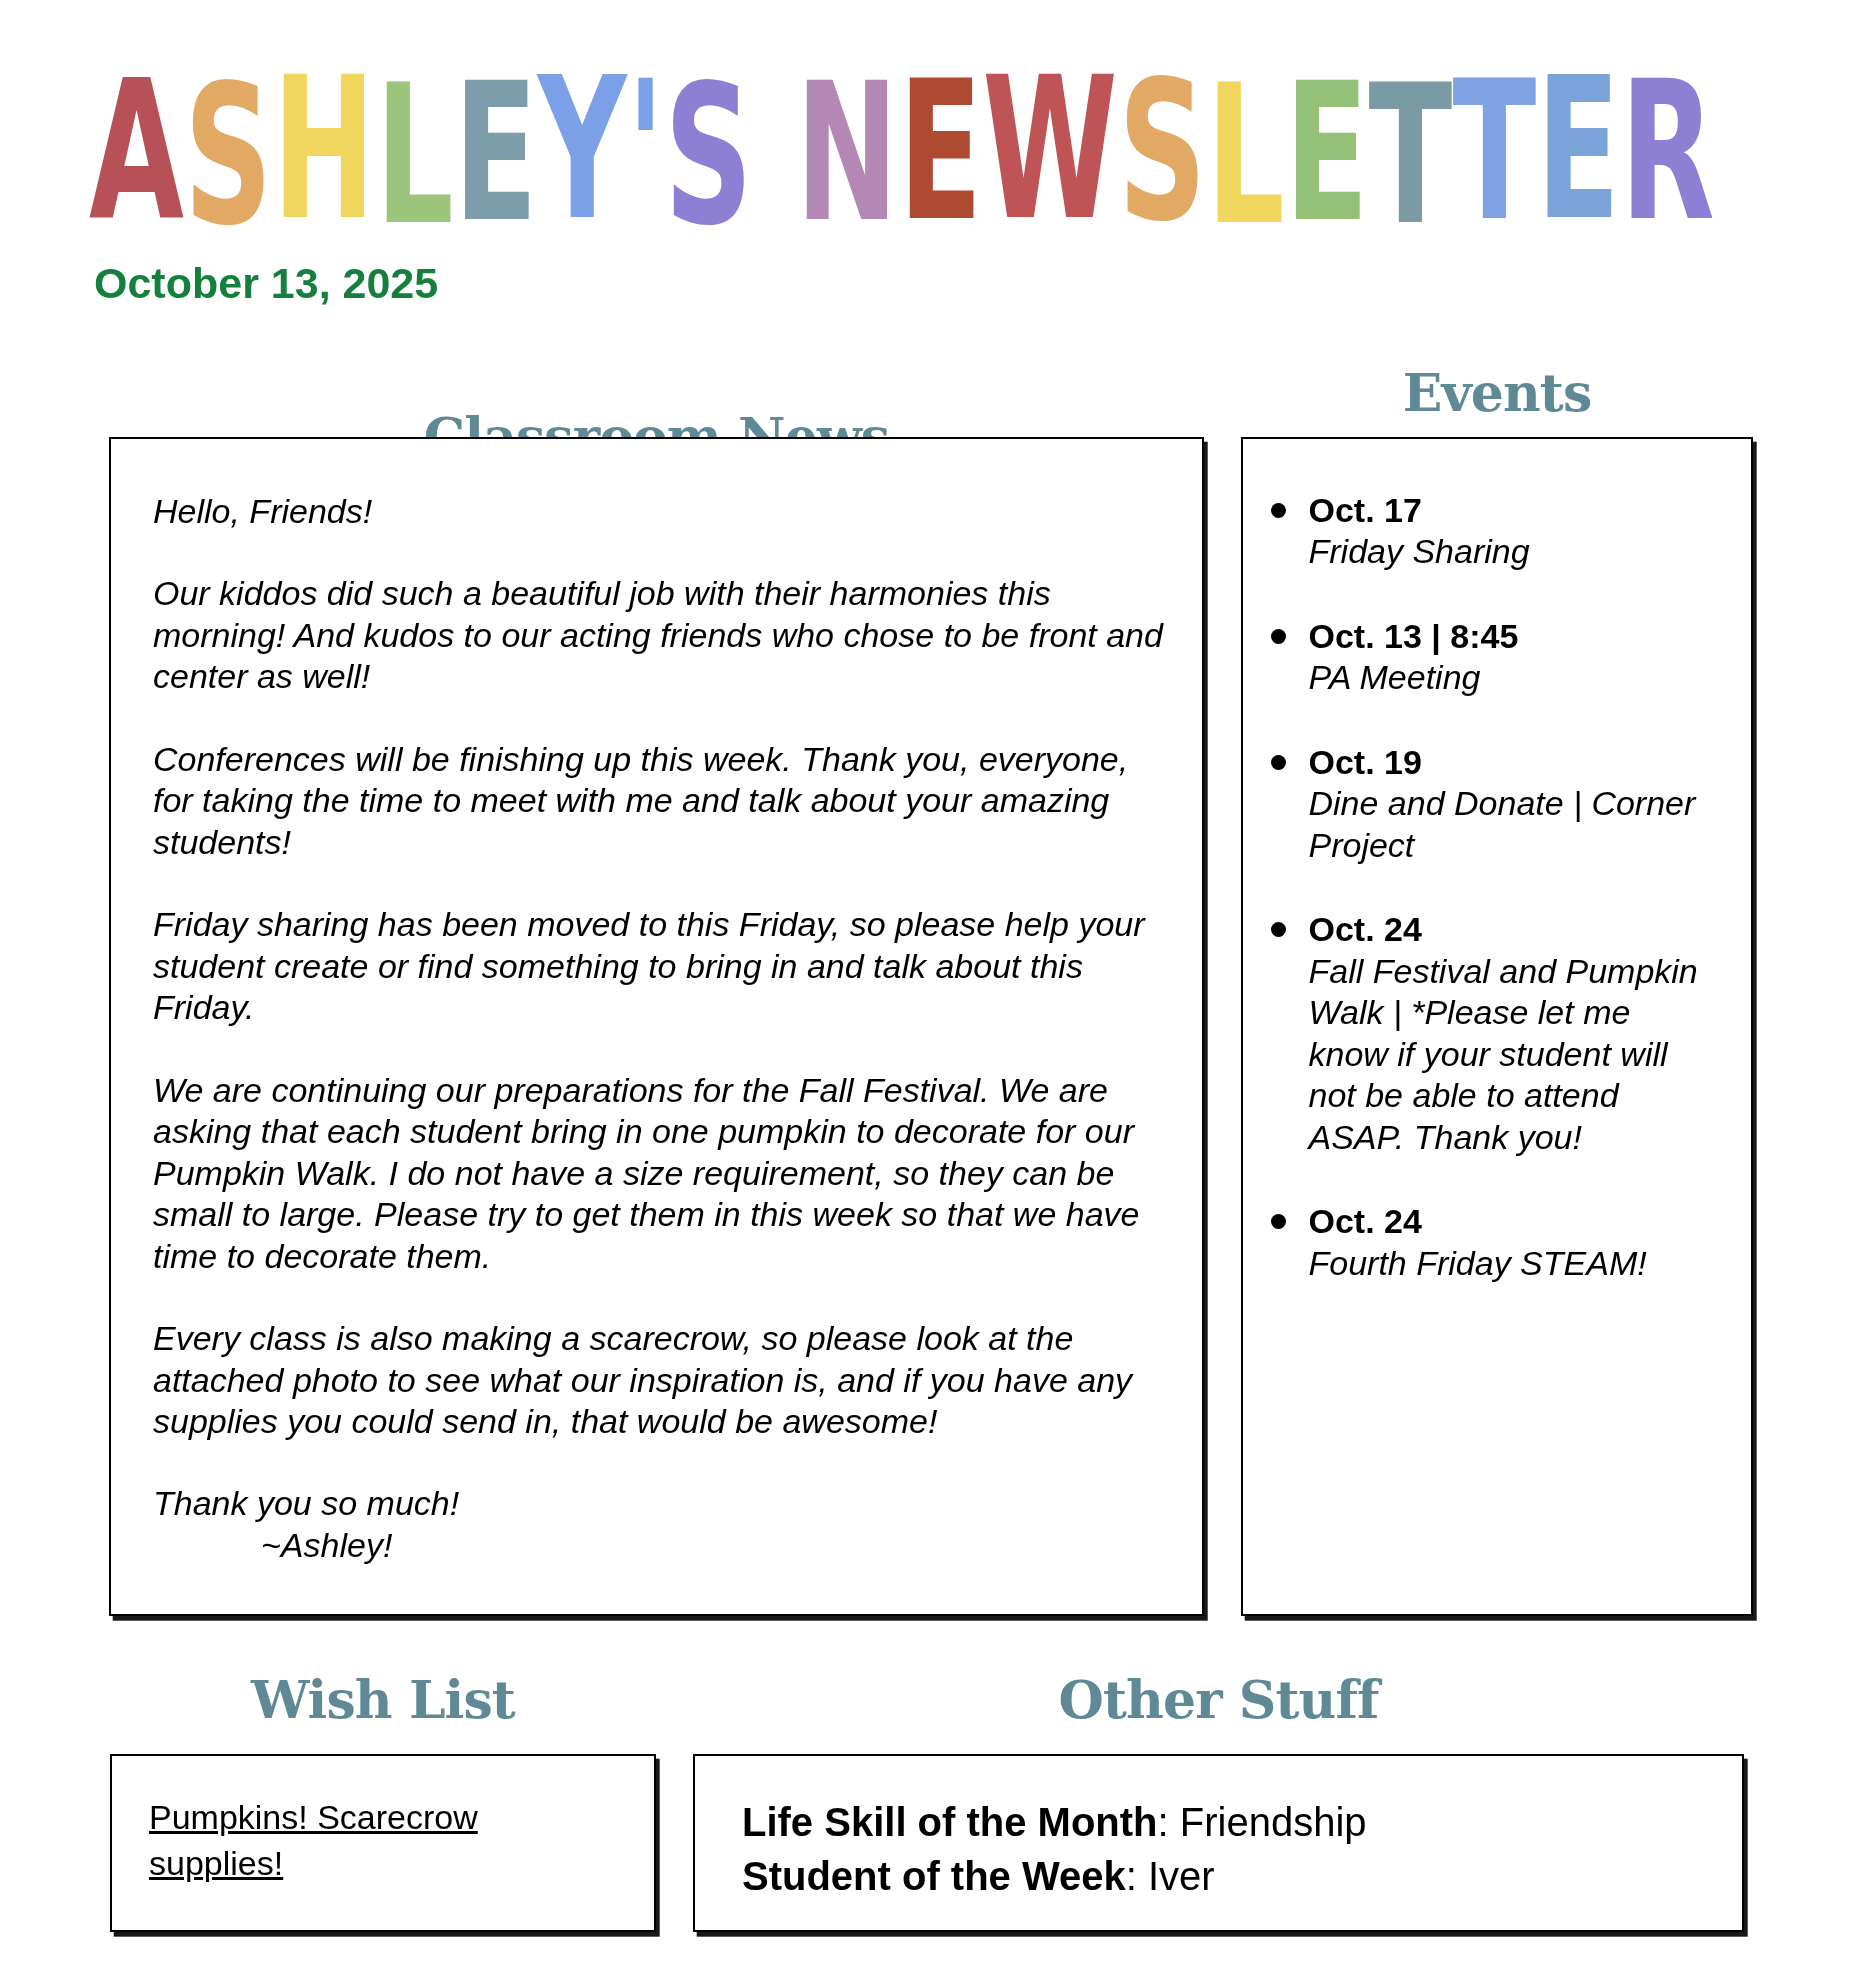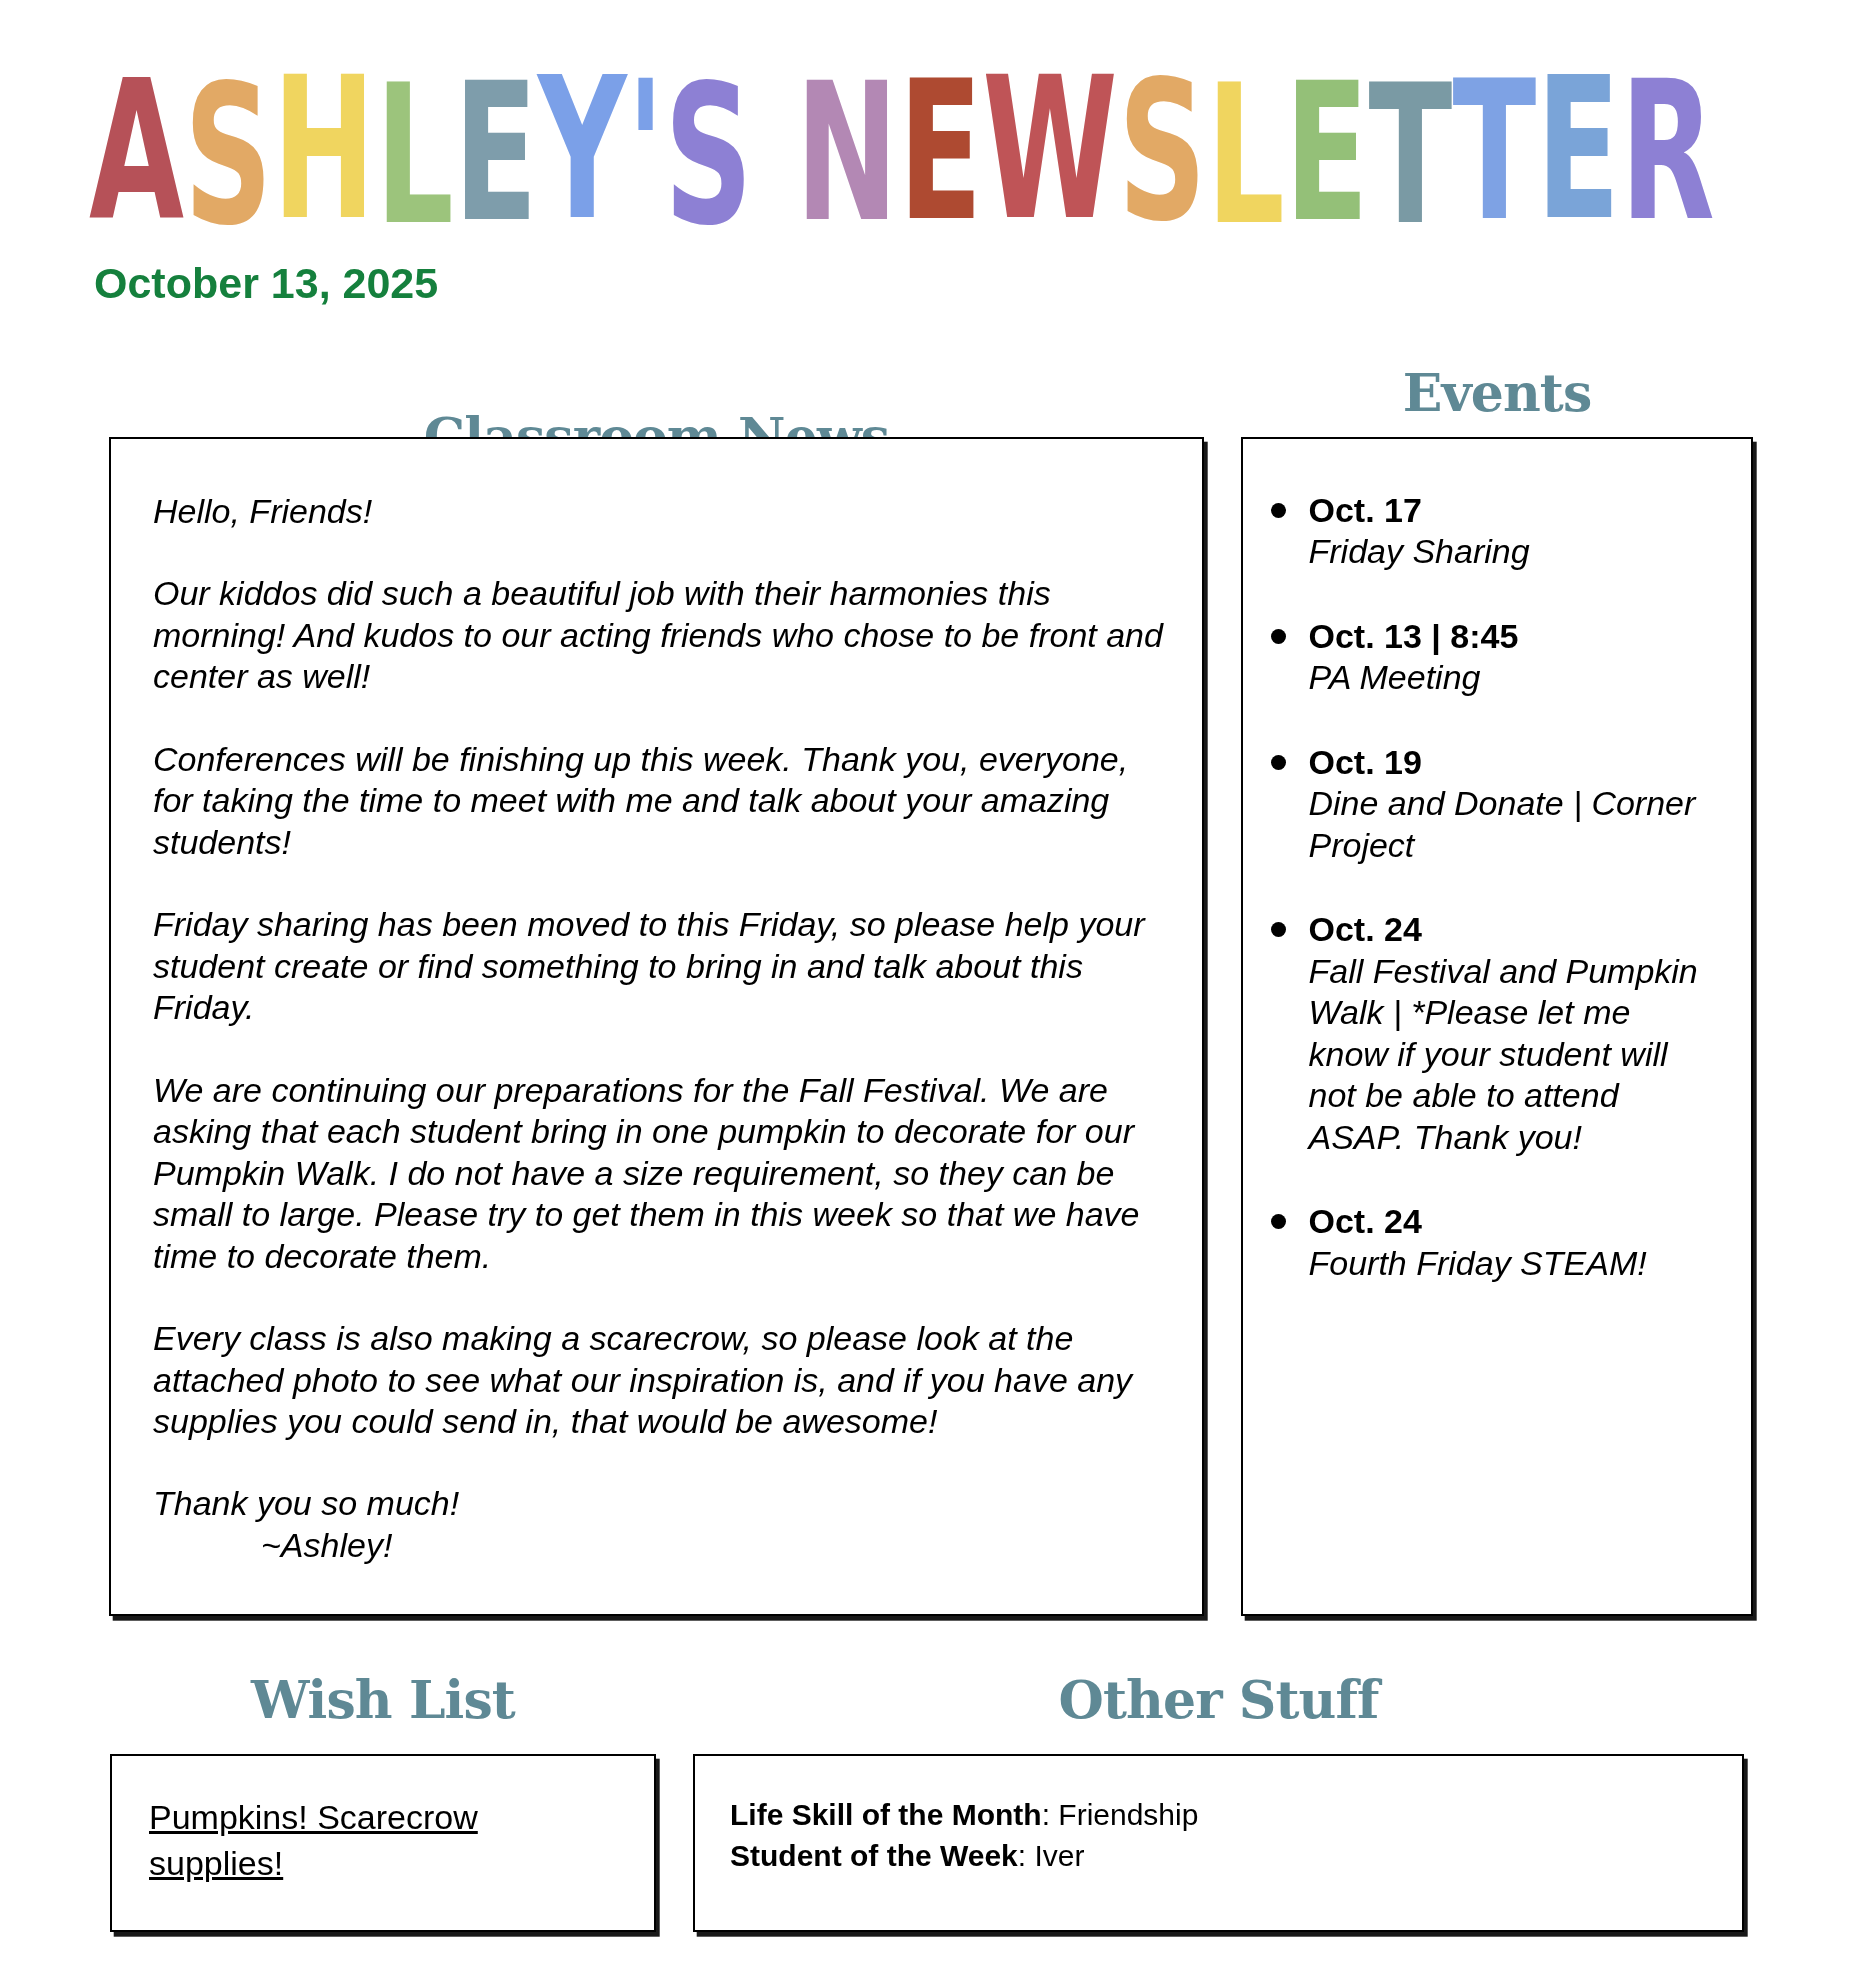--- a/index.html
+++ b/index.html
@@ -59,21 +59,21 @@
   
   .ev-content{padding:51px 33px 0 28px;font-size:34px;line-height:1.22;}
   .ev-item{display:flex;align-items:flex-start;margin:0 0 43px 0;}
   .ev-bullet{flex:none;width:15px;height:15px;border-radius:50%;background:#000;margin:13px 22.5px 0 0;}
   .ev-text{min-width:0;}
   .ev-date{font-weight:bold;}
   .ev-desc{font-style:italic;}
 
   
   .wl-content{padding:39px 37px;font-size:34px;line-height:1.35;}
-  .os-content{padding:39px 35px;font-size:30px;line-height:1.35;}
+  .os-content{padding:39px 47px;font-size:40px;line-height:1.35;}
   .os-label{font-weight:bold;}
 </style>
 </head>
 <body>
 
 <div class="page">
 
   <div class="title">
       <span class="tl" style="color: rgb(182, 81, 88);">A</span>
       <span class="tl" style="color: rgb(226, 169, 101);">S</span>

